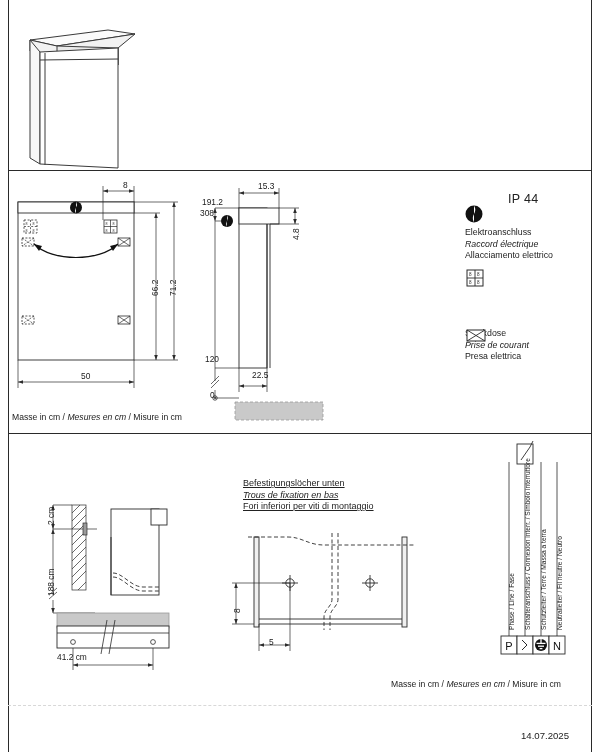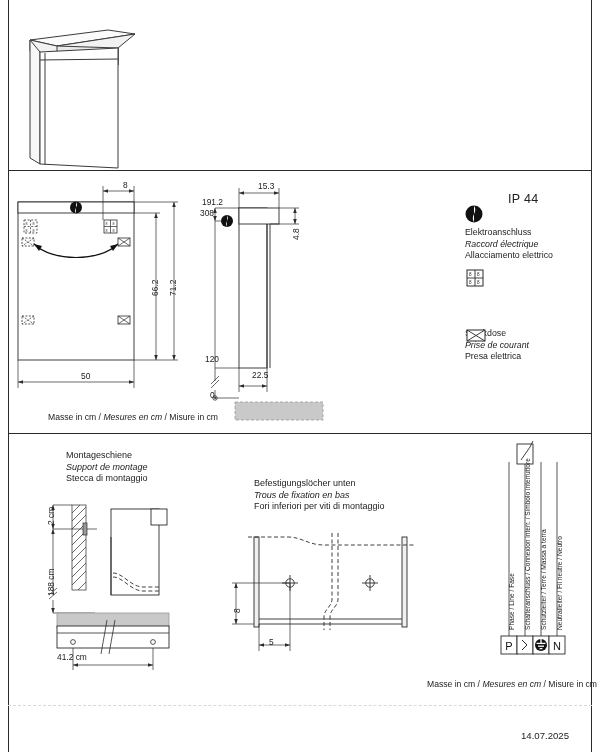--- a/index.html
+++ b/index.html
@@ -8,21 +8,21 @@
     font-family:"Liberation Sans","DejaVu Sans",sans-serif;
     color:#222;
   }
   .sheet{position:absolute;inset:0;}
   .abs{position:absolute;}
   .hr{position:absolute;left:8px;right:8px;height:0;border-top:1.6px solid #2a2a2a;}
   .hr-dash{position:absolute;left:8px;right:8px;height:0;border-top:1px dashed #d8d8d8;}
   .vl-left{position:absolute;left:8px;top:0;bottom:0;width:0;border-left:1.4px solid #2a2a2a;}
   .vl-right{position:absolute;right:8px;top:0;bottom:0;width:0;border-left:1.4px solid #2a2a2a;}
 
-  .txt{font-size:8.6px;line-height:11px;white-space:nowrap;margin-left:36px;}
+  .txt{font-size:8.6px;line-height:11px;white-space:nowrap;}
   .txt-i{font-style:italic;}
   .dim{font-size:8.4px;line-height:9px;white-space:nowrap;color:#1a1a1a;}
   .ttl{font-size:9px;line-height:11.5px;white-space:nowrap;}
   .ip{font-size:12.5px;letter-spacing:.3px;}
 
   .leg-block{font-size:8.8px;line-height:11.6px;white-space:nowrap;}
   .leg-block .l2{font-style:italic;}
 
   svg{display:block;overflow:visible;}
   .vrot{transform-origin:0 0;}
@@ -264,25 +264,20 @@
     <svg width="24" height="18" viewBox="0 0 24 18">
       <rect x="2" y="3" width="18" height="11" fill="#fff" stroke="#2b2b2b" stroke-width="1"></rect>
       <path d="M2,3 L20,14 M20,3 L2,14" stroke="#2b2b2b" stroke-width="0.9" fill="none"></path>
     </svg>
   </div>
 
   <div class="abs txt" style="left:12px;top:412px;">
     <span>Masse in cm /&nbsp;</span><span class="txt-i">Mesures en cm</span><span>&nbsp;/ Misure in cm</span>
   </div>
 
-  <div class="abs ttl" style="left:66px;top:450px;">
-    <div>Montageschiene</div>
-    <div class="txt-i">Support de montage</div>
-    <div>Stecca di montaggio</div>
-  </div>
 
   <div class="abs" style="left:35px;top:495px;">
     <svg width="190" height="145" viewBox="0 0 190 145">
 
       <g stroke="#2b2b2b" stroke-width="0.7" fill="none">
         <rect x="37" y="10" width="14" height="85"></rect>
         <g>
           <line x1="37" y1="18" x2="45" y2="10"></line>
           <line x1="37" y1="26" x2="51" y2="12"></line>
           <line x1="37" y1="34" x2="51" y2="20"></line>
@@ -347,21 +342,21 @@
         <line x1="38" y1="28" x2="38" y2="50"></line>
         <line x1="118" y1="28" x2="118" y2="50"></line>
         <line x1="38" y1="45" x2="118" y2="45"></line>
       </g>
       <polygon points="38,45 43,43.2 43,46.8" fill="#2b2b2b"></polygon>
       <polygon points="118,45 113,43.2 113,46.8" fill="#2b2b2b"></polygon>
     </svg>
   </div>
   <div class="abs dim" style="left:57px;top:653px;">41.2 cm</div>
 
-  <div class="abs ttl" style="left:254px;top:478px;">
+  <div class="abs ttl" style="left:243px;top:478px;text-decoration:underline;">
     <div>Befestigungslöcher unten</div>
     <div class="txt-i">Trous de fixation en bas</div>
     <div>Fori inferiori per viti di montaggio</div>
   </div>
 
   <div class="abs" style="left:228px;top:525px;">
     <svg width="240" height="135" viewBox="0 0 240 135">
       <g stroke="#2b2b2b" stroke-width="0.9" fill="none">
 
         <rect x="26" y="12" width="5" height="90" fill="#f0f0f0"></rect>

